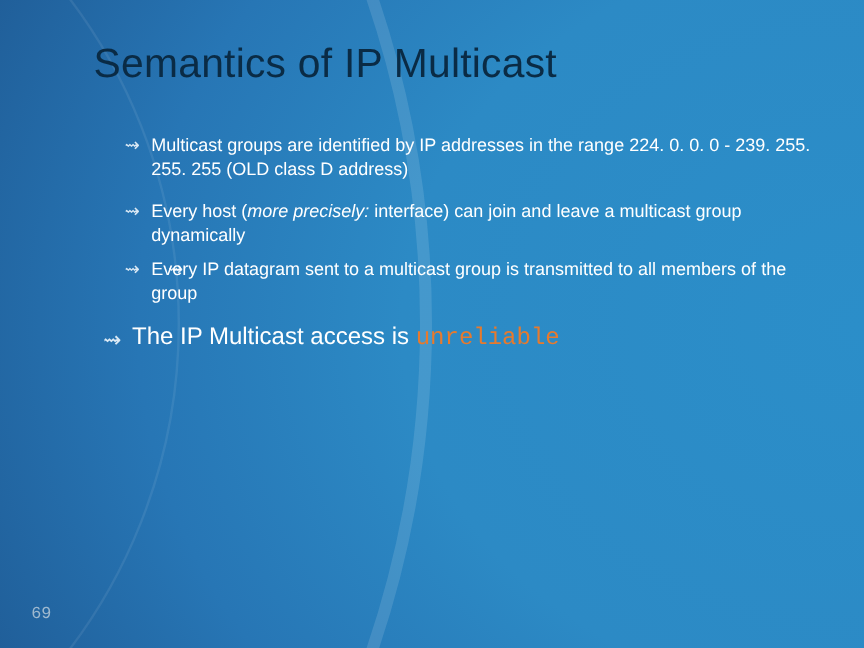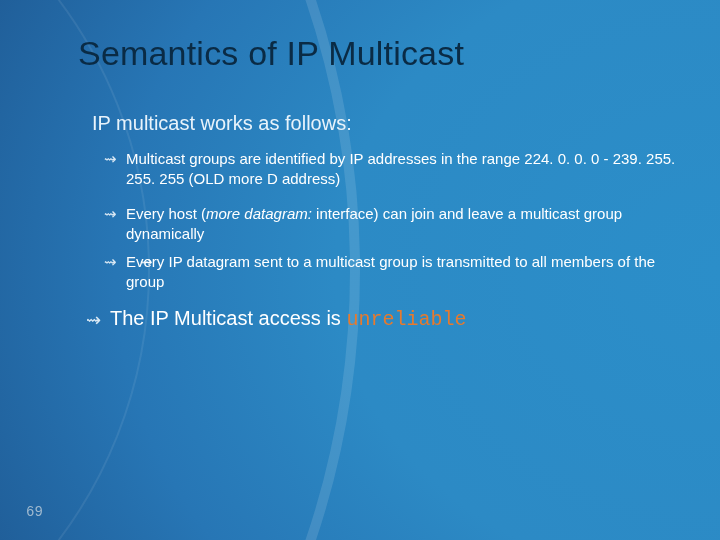--- a/index.html
+++ b/index.html
@@ -102,30 +102,29 @@
 </head>
 <body>
 
 <div class="slide">
   <div class="arc arc1"></div>
   <div class="arc arc2"></div>
 
   <div class="title">Semantics of IP Multicast</div>
 
   <div class="content">
-    <div class="intro">IP multicast works as follows:</div>
 
     <div class="sub">
       <span class="b">⇝</span>
-      <span>Multicast groups are identified by IP addresses in the range </span><span>224. 0. 0. 0 - 239. 255. 255. 255</span><span> (OLD more D address)</span>
+      <span>Multicast groups are identified by IP addresses in the range </span><span>224. 0. 0. 0 - 239. 255. 255. 255</span><span> (OLD class D address)</span>
     </div>
 
     <div class="sub">
       <span class="b">⇝</span>
-      <span>Every host (</span><span class="italic">more datagram:</span><span> interface) can join and leave a multicast group dynamically</span>
+      <span>Every host (</span><span class="italic">more precisely:</span><span> interface) can join and leave a multicast group dynamically</span>
     </div>
 
     <div class="subsub">
       <span class="b">⇝</span>
     </div>
 
     <div class="sub">
       <span class="b">⇝</span>
       <span>Every IP datagram sent to a multicast group is transmitted to all members of the group</span>
     </div>

